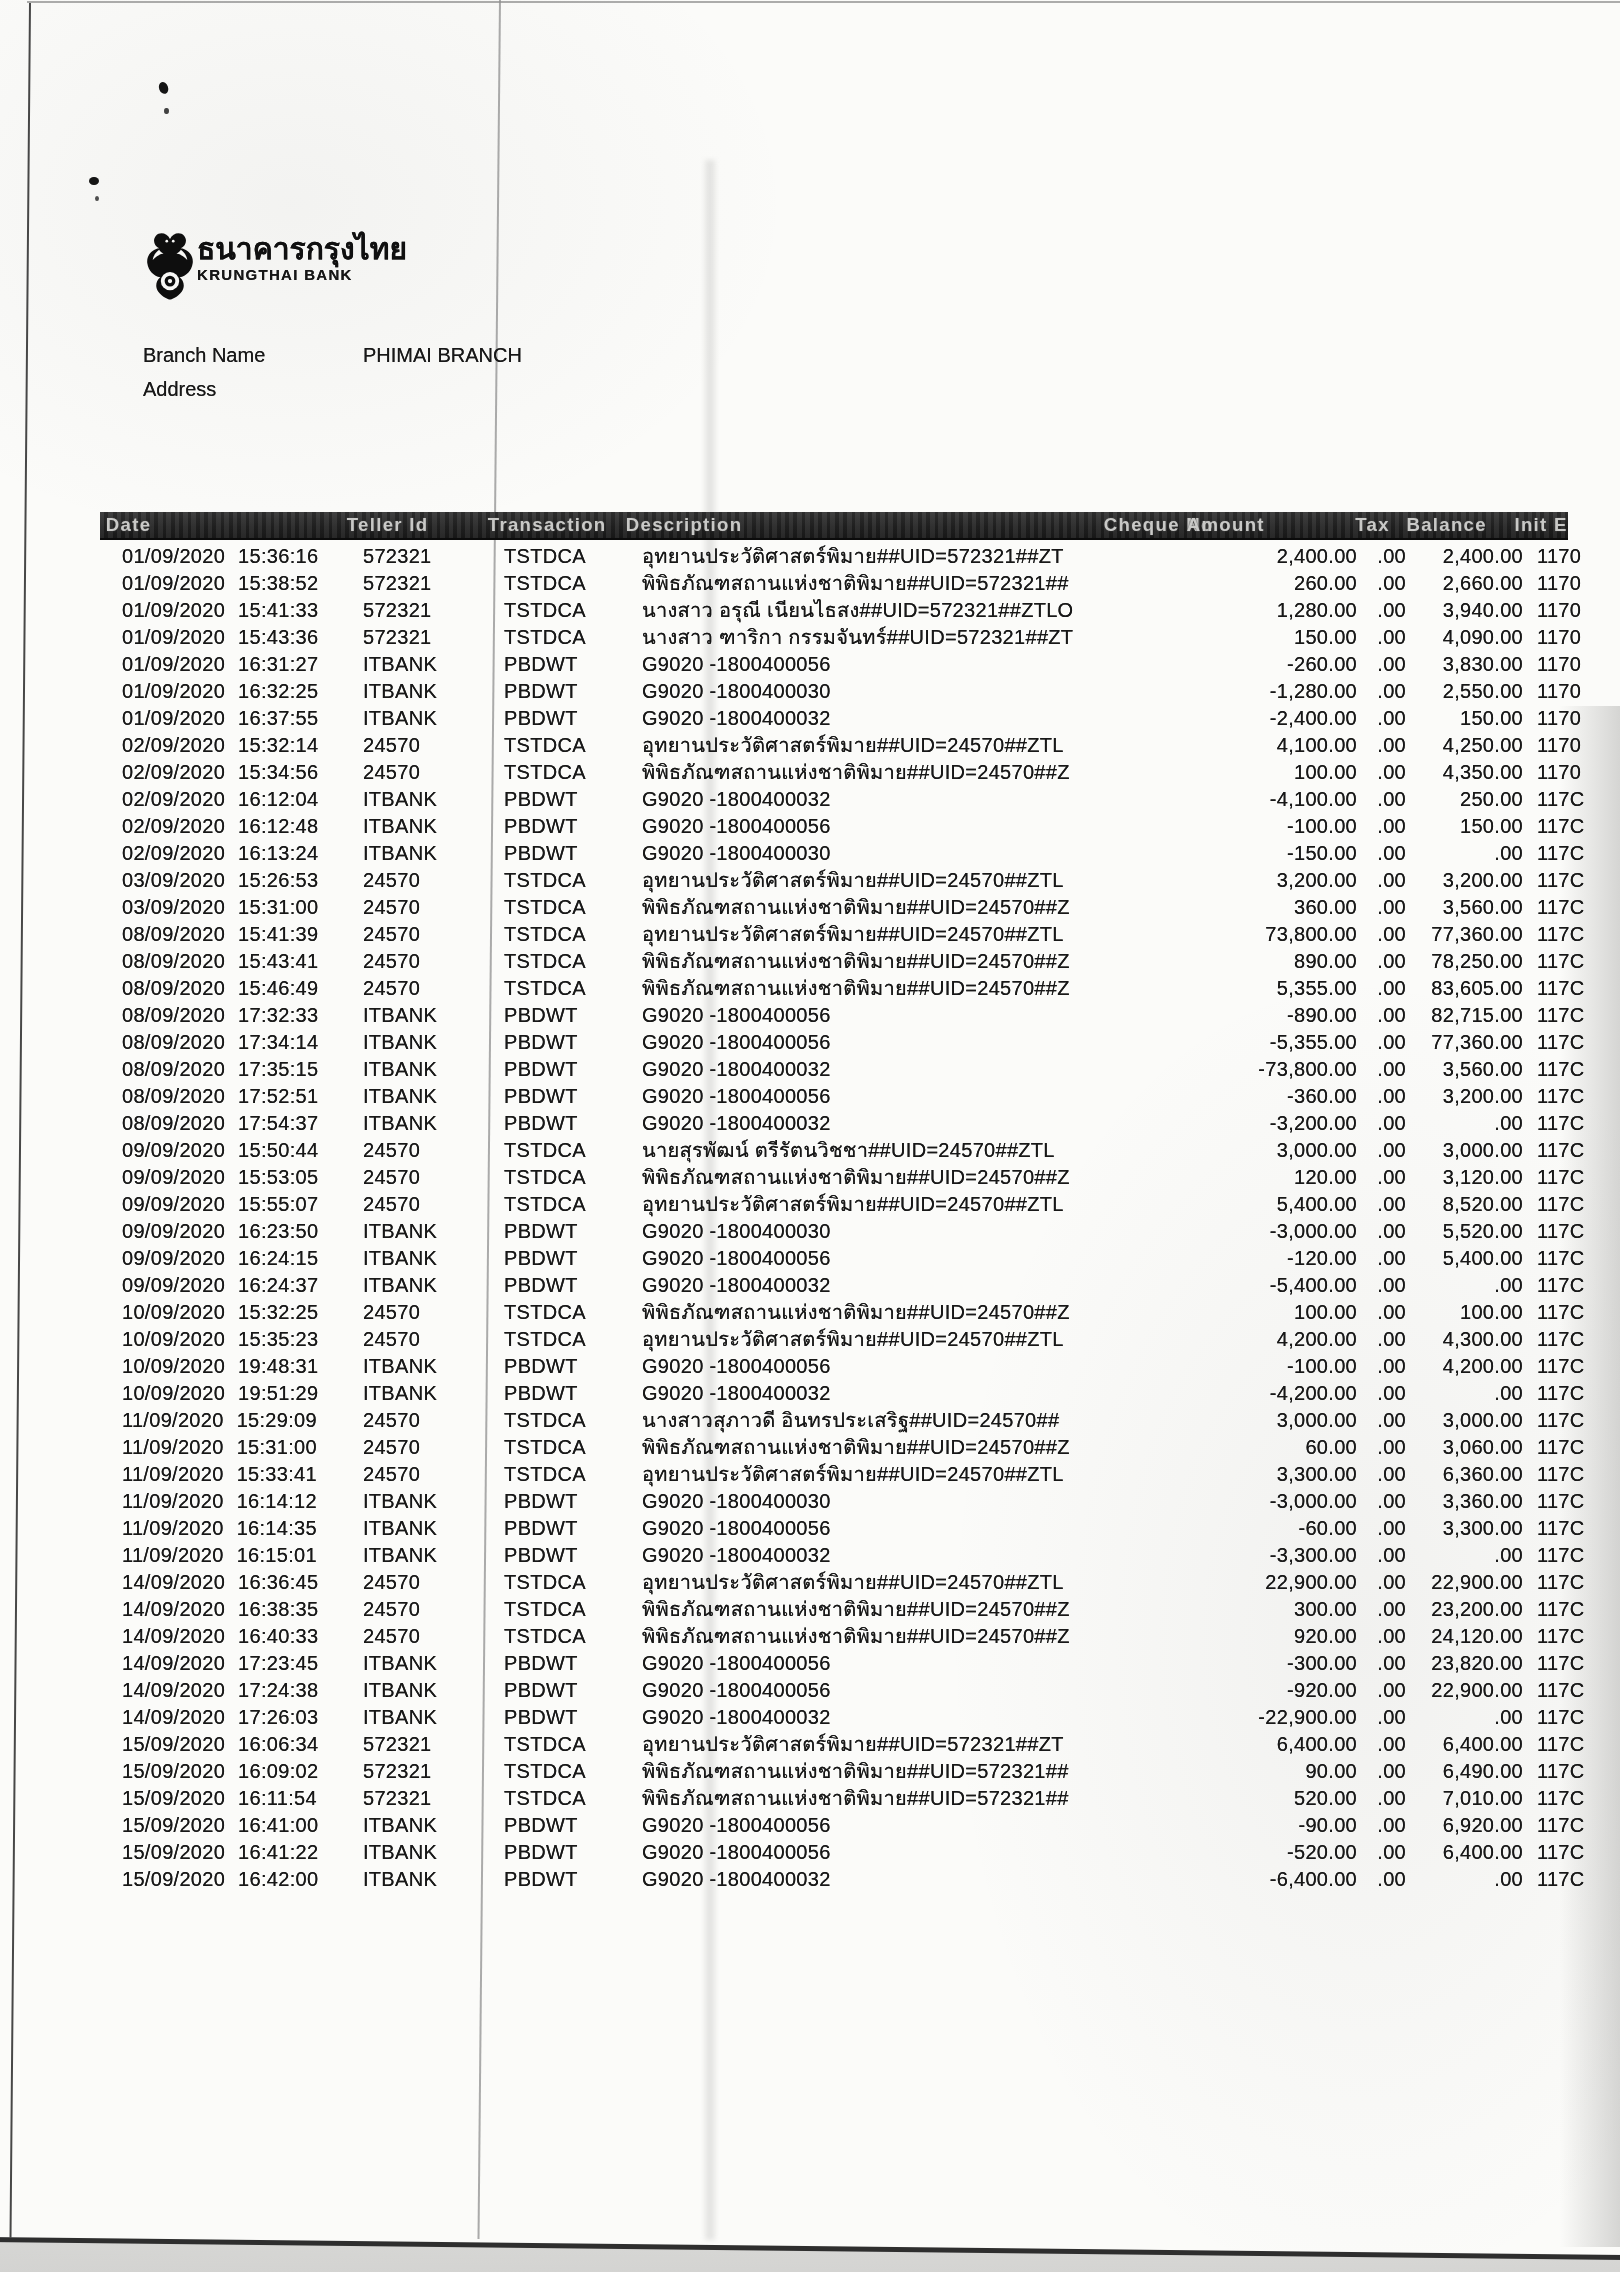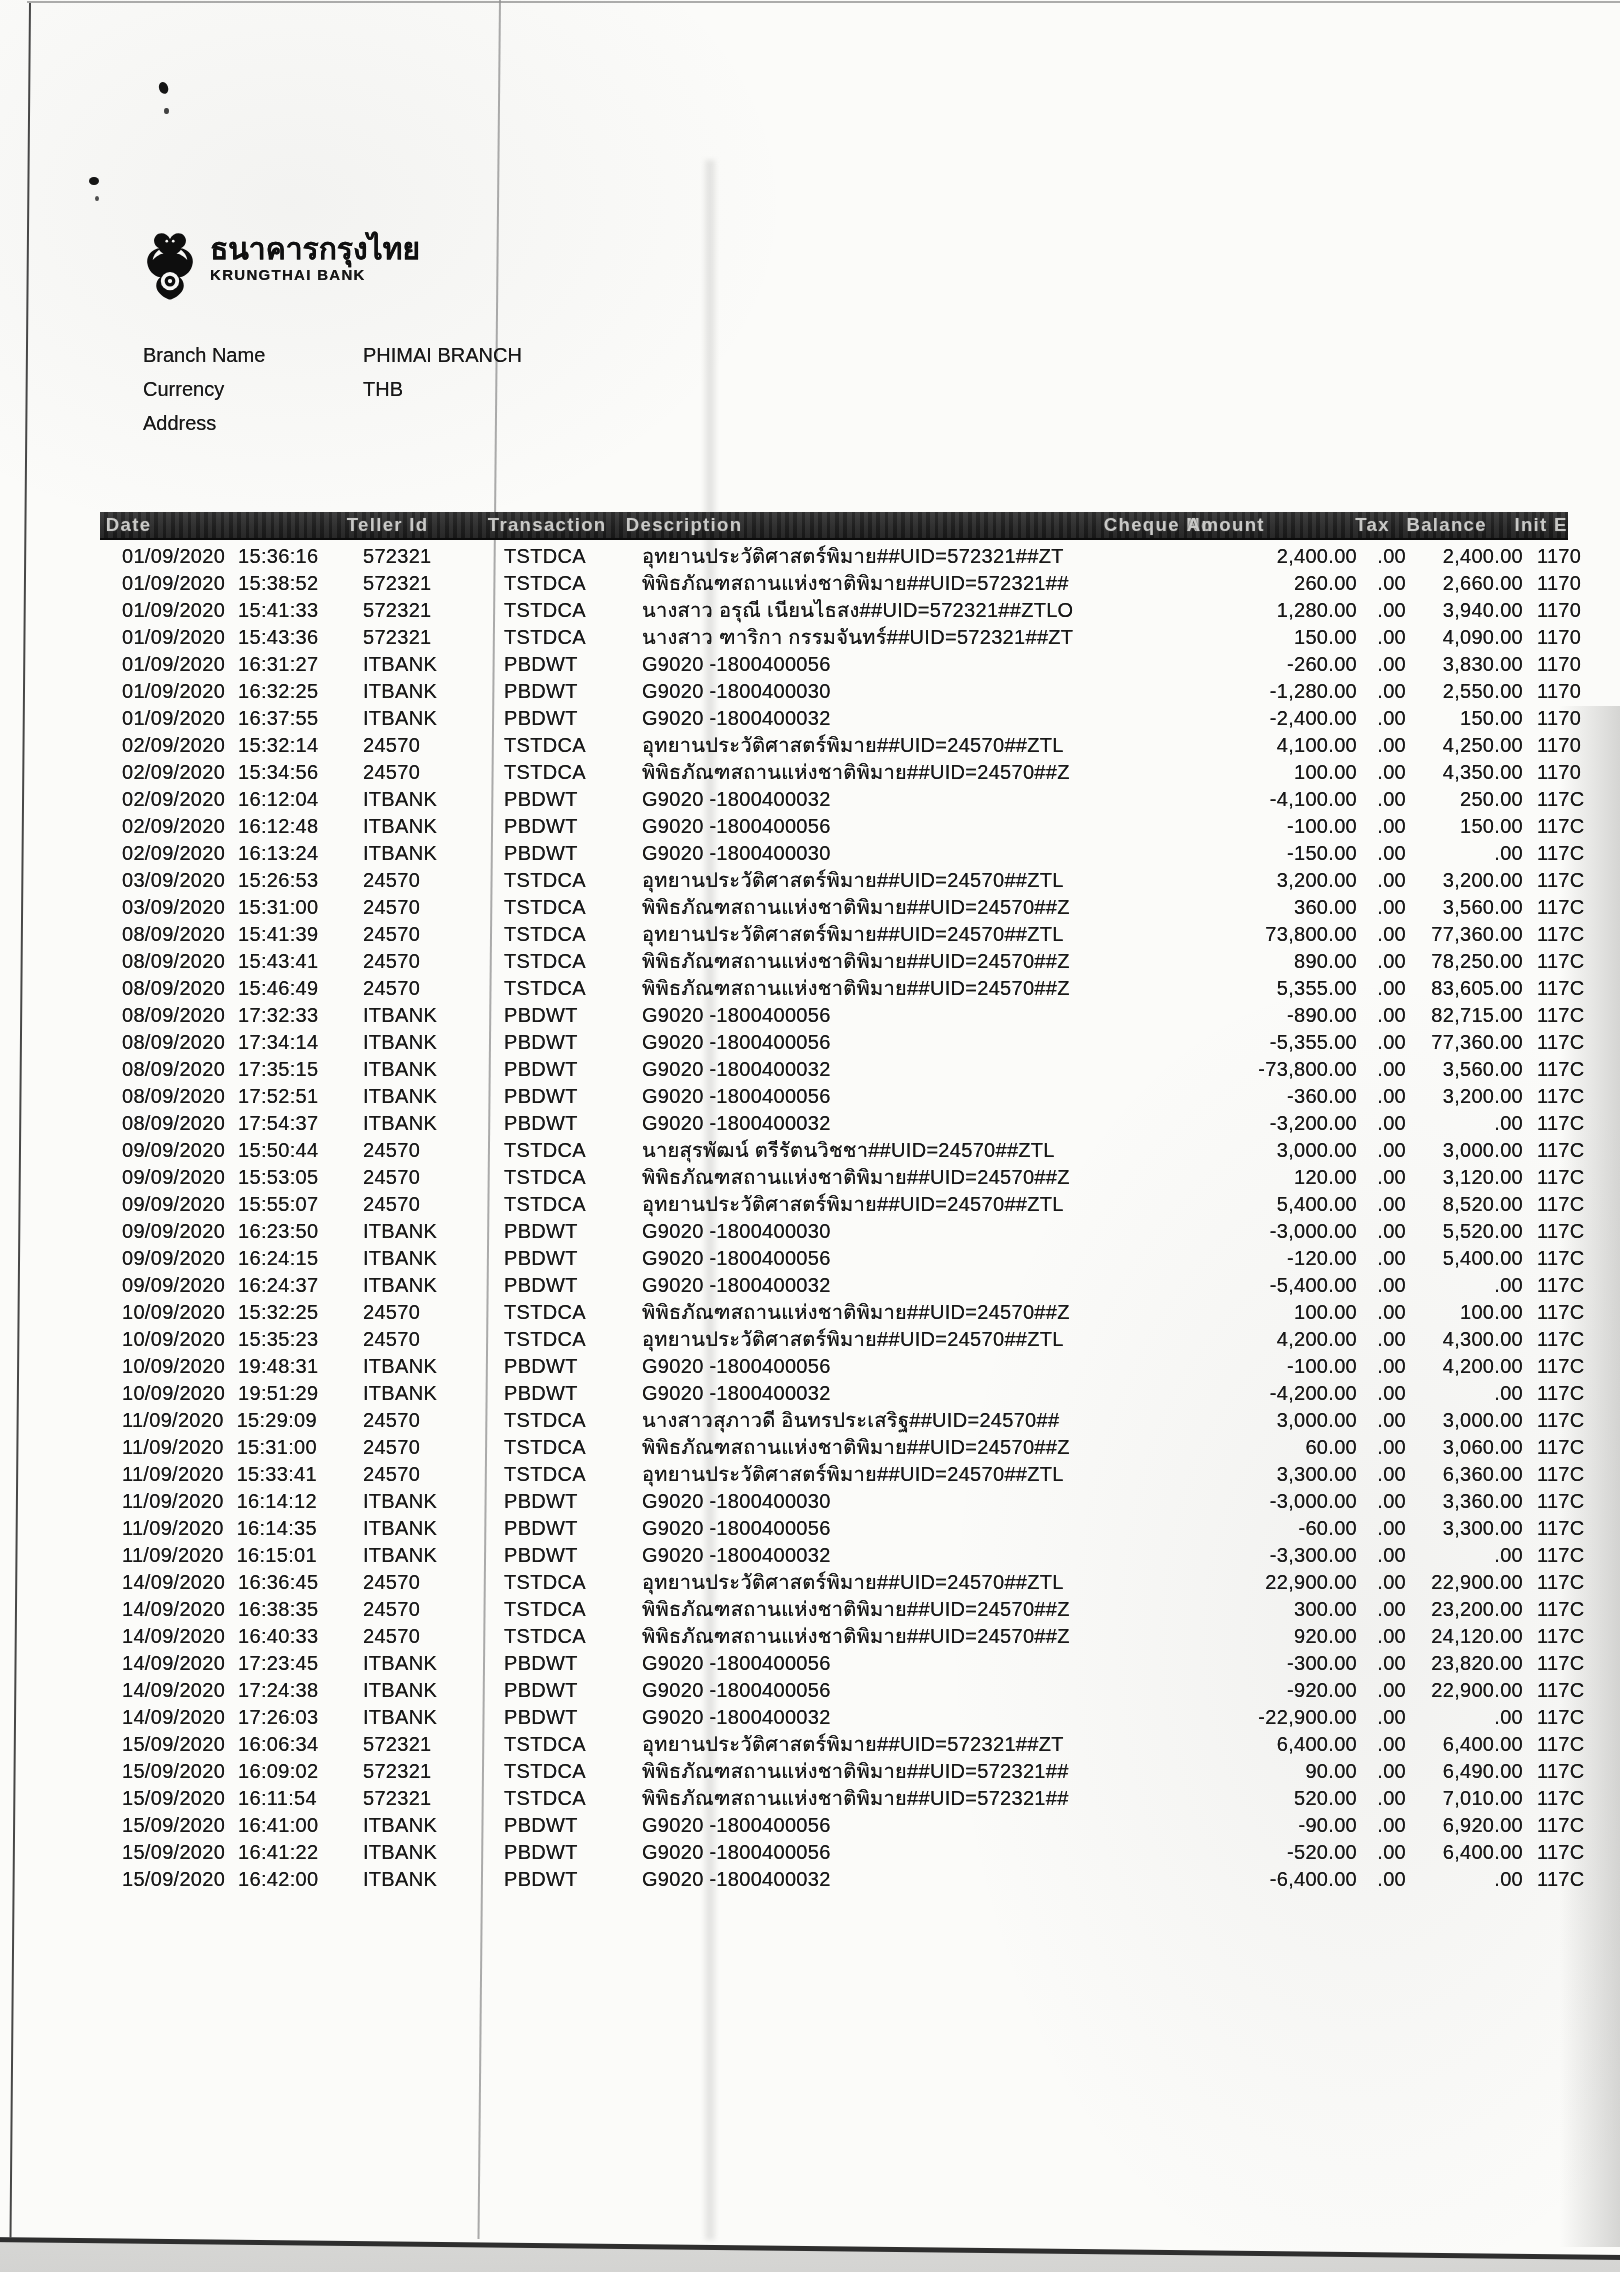--- a/index.html
+++ b/index.html
@@ -25,21 +25,21 @@
   .fold-line-1{position:absolute;left:499px;top:0;width:1.9px;height:2239px;background:#8f8f8f;opacity:.75;transform:rotate(0.55deg);transform-origin:top center;}
   .fold-line-2{position:absolute;left:705px;top:160px;width:10.3px;height:2080px;background:#bdbdbb;opacity:.35;filter:blur(2.6px);}
   .right-shade{position:absolute;right:0;top:706px;width:61px;height:1541px;background:linear-gradient(to right, rgba(175,175,173,0), rgba(165,165,163,.45));}
   .speck{position:absolute;background:#151515;border-radius:50%;}
   .speck.s1{left:159px;top:82px;width:9px;height:11.6px;transform:rotate(-20deg);}
   .speck.s2{left:164px;top:108px;width:4.5px;height:5.8px;opacity:.8;}
   .speck.s3{left:89px;top:177px;width:9.6px;height:8.3px;}
   .speck.s4{left:95px;top:196px;width:3.9px;height:5.1px;opacity:.75;}
 
   
-  .logo{position:absolute;left:143px;top:230px;display:flex;gap:13px;align-items:flex-start;}
+  .logo{position:absolute;left:143px;top:230px;display:flex;align-items:flex-start;}
   .logo svg{display:block;}
   .logo-text{margin-top:2.6px;}
   .bank-name-thai{font-size:30px;font-weight:700;line-height:32px;color:#101010;text-shadow:0 0 0.6px #222;}
   .bank-name-en{font-size:15px;font-weight:700;letter-spacing:1.3px;color:#161616;margin-top:1.9px;text-shadow:0 0 0.6px #333;}
 
   
   .account-info{position:absolute;left:143px;top:338px;font-size:20px;text-shadow:0 0 0.6px rgba(25,25,25,.85);}
   .info-row{display:flex;height:34px;line-height:34px;}
   .info-label{width:220px;}
   .info-value{white-space:nowrap;}
@@ -101,24 +101,20 @@
       <div class="bank-name-en">KRUNGTHAI BANK</div>
     </div>
   </div>
 
   <div class="account-info">
     <div class="info-row">
       <div class="info-label">Branch Name</div>
       <div class="info-value">PHIMAI BRANCH</div>
     </div>
     <div class="info-row">
-      <div class="info-label">Currency</div>
-      <div class="info-value">THB</div>
-    </div>
-    <div class="info-row">
       <div class="info-label">Address</div>
     </div>
   </div>
 
   <div class="header-bar">
     <div class="grid header-grid">
       <div>Date</div>
       <div>Teller Id</div>
       <div>Transaction</div>
       <div>Description</div>

